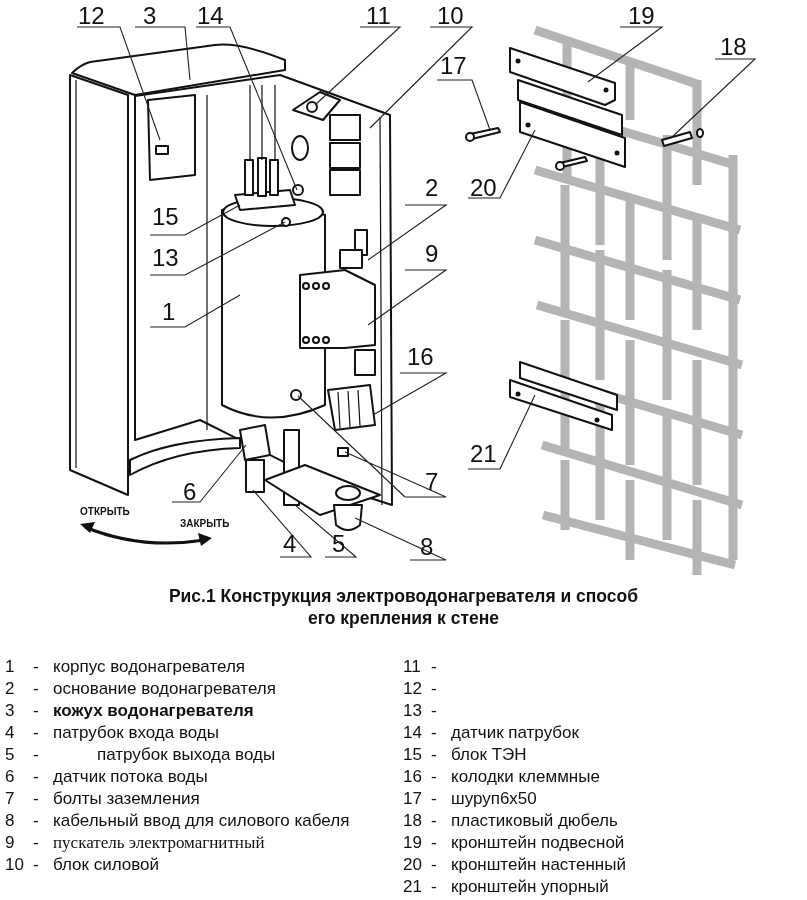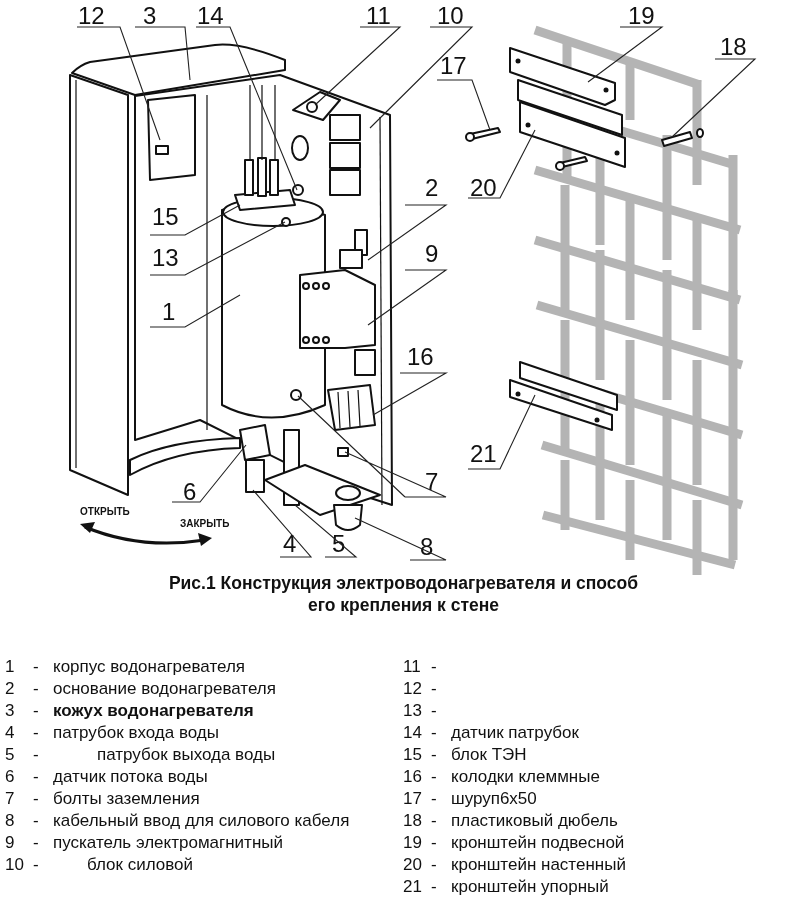--- a/index.html
+++ b/index.html
@@ -5,21 +5,21 @@
   html, body { margin:0; padding:0; background:#ffffff; }
   body { width:807px; height:900px; position:relative; overflow:hidden;
          font-family:"Liberation Sans", "DejaVu Sans", sans-serif; color:#111; }
   #figure { position:absolute; left:0; top:0; width:807px; height:590px; }
   .callout { font-family:"Liberation Sans", sans-serif; font-size:24px; fill:#111; }
   .leader { stroke:#222; stroke-width:1.1; fill:none; }
   .part { stroke:#111; stroke-width:2; fill:#fff; stroke-linejoin:round; }
   .part-thin { stroke:#111; stroke-width:1.2; fill:none; }
   .brick { stroke:#b4b4b4; stroke-width:9; fill:none; stroke-linecap:butt; }
   .arrow-label { font-family:"Liberation Sans", sans-serif; font-size:10px; font-weight:bold; fill:#111; }
-  #caption { position:absolute; left:0; top:572px; width:807px; text-align:center;
+  #caption { position:absolute; left:0; top:585px; width:807px; text-align:center;
              font-weight:bold; font-size:17.5px; line-height:22px; }
   .legend { position:absolute; top:656px; font-size:17px; line-height:22px; }
   #legend-left { left:5px; width:390px; }
   #legend-right { left:403px; width:404px; }
   .legend-row { display:flex; white-space:nowrap; }
   .legend-num { display:inline-block; width:28px; }
   #legend-right .legend-num { width:28px; }
   .legend-dash { display:inline-block; width:20px; }
   .legend-text { display:inline-block; white-space:normal; }
 </style>
@@ -284,26 +284,26 @@
       <span class="legend-text" style="max-width: 320px;">болты заземления</span>
     </div>
     <div class="legend-row">
       <span class="legend-num">8</span>
       <span class="legend-dash">-</span>
       <span class="legend-text" style="max-width: 320px;">кабельный ввод для силового кабеля</span>
     </div>
     <div class="legend-row">
       <span class="legend-num">9</span>
       <span class="legend-dash">-</span>
-      <span class="legend-text" style="max-width: 320px;">пускатель электромагнитный</span>
+      <span class="legend-text" style="max-width: 320px; font-family: Liberation Serif, serif;">пускатель электромагнитный</span>
     </div>
     <div class="legend-row">
       <span class="legend-num">10</span>
       <span class="legend-dash">-</span>
-      <span class="legend-text" style="max-width: 320px; margin-left: 34px;">блок силовой</span>
+      <span class="legend-text" style="max-width: 320px;">блок силовой</span>
     </div>
   </div>
 <div id="legend-right" class="legend">
     <div class="legend-row">
       <span class="legend-num">11</span>
       <span class="legend-dash">-</span>
     </div>
     <div class="legend-row">
       <span class="legend-num">12</span>
       <span class="legend-dash">-</span>

